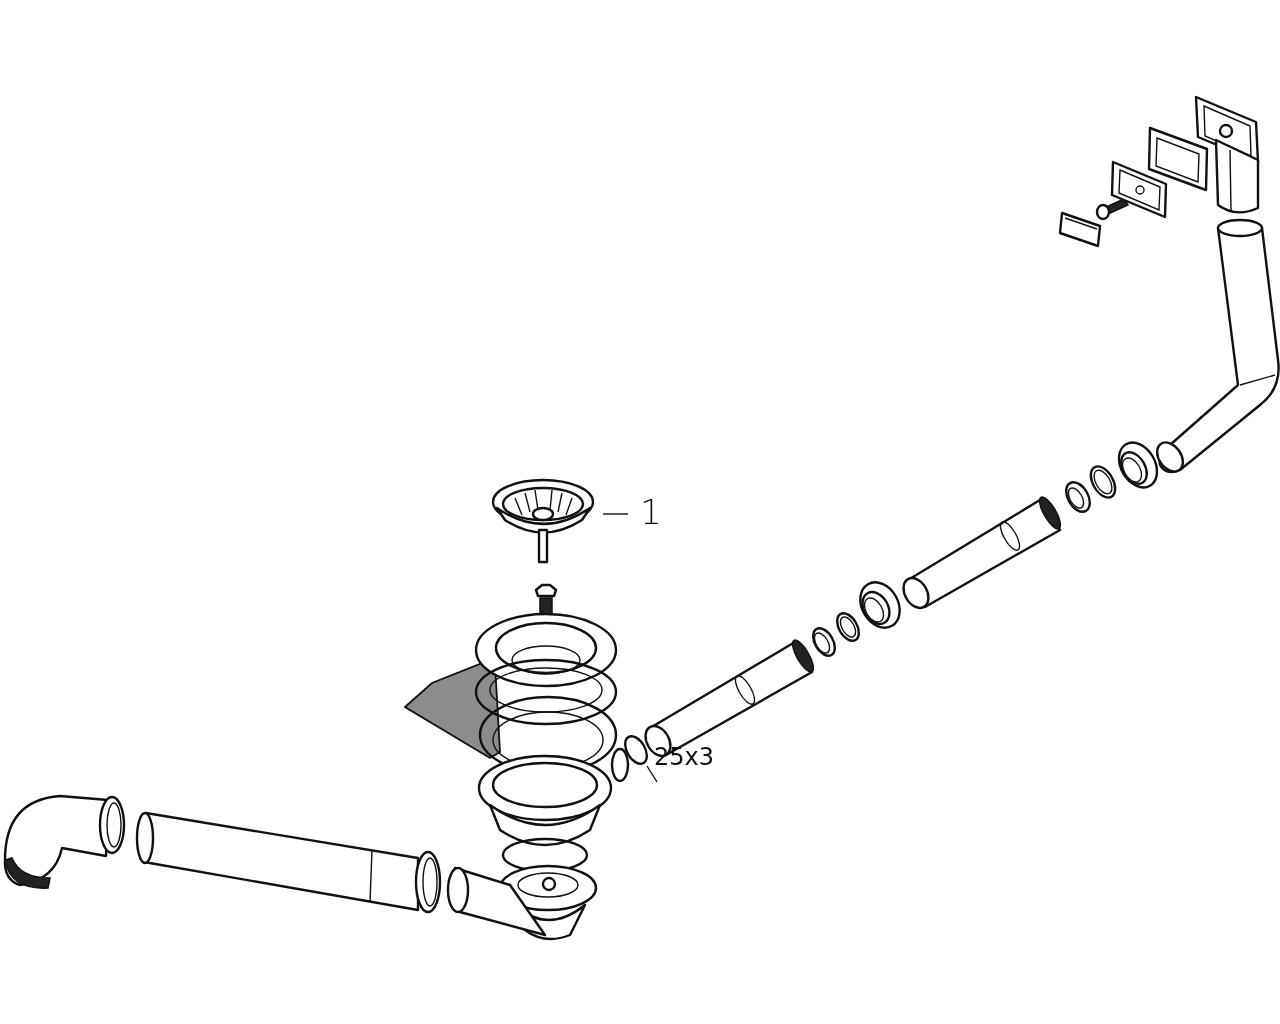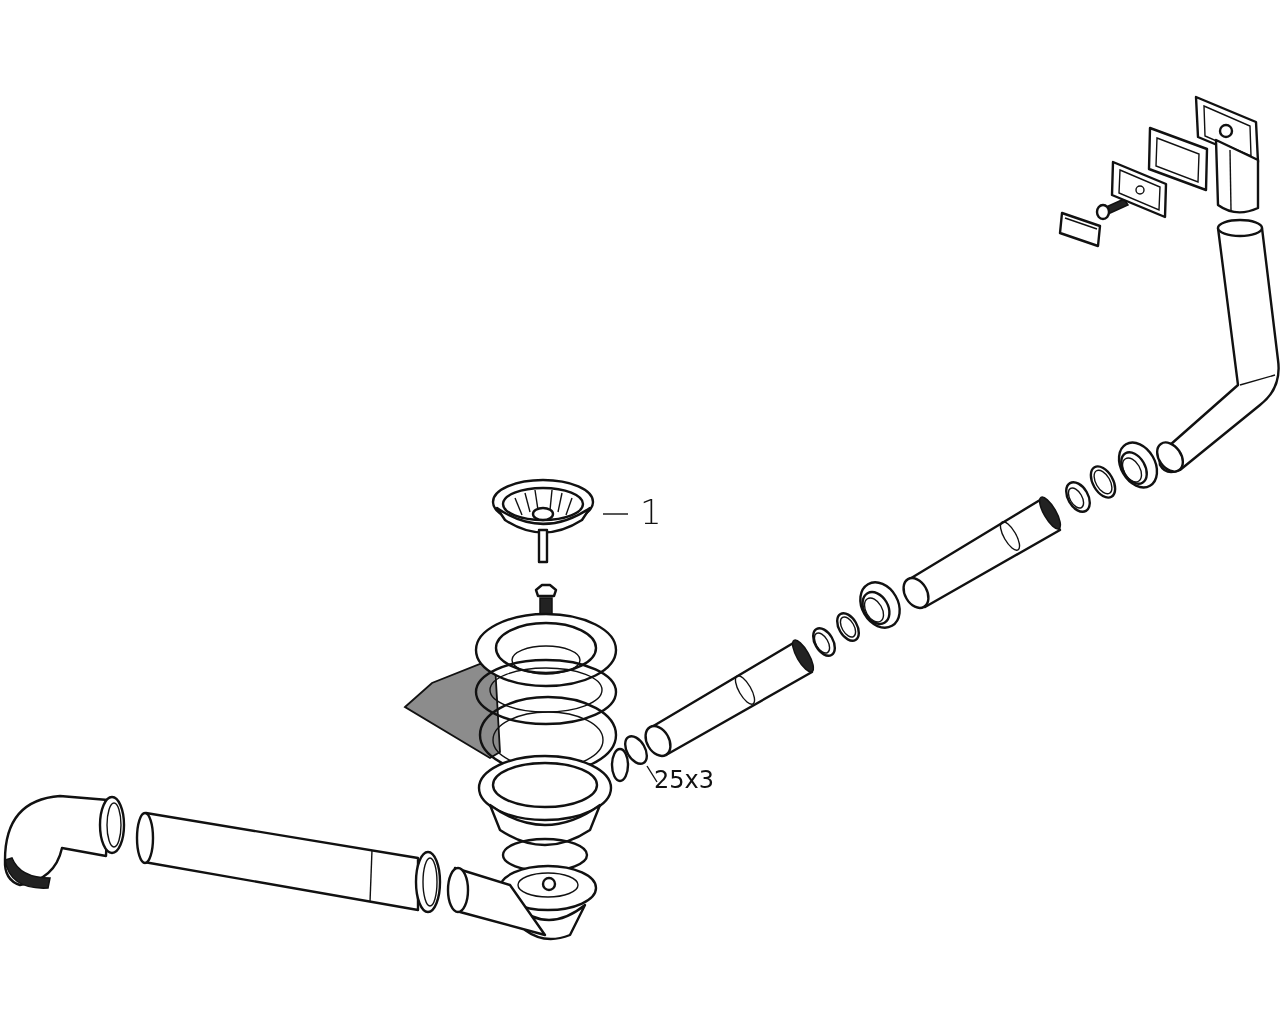--- a/index.html
+++ b/index.html
@@ -5,21 +5,21 @@
   html, body { margin:0; padding:0; background:#ffffff; }
   body { width:1280px; height:1024px; position:relative; overflow:hidden; font-family:"DejaVu Sans", sans-serif; }
   svg { position:absolute; left:0; top:0; }
   .ln { fill:#fff; stroke:#111; stroke-width:2.4; stroke-linejoin:round; }
   .thin { fill:none; stroke:#111; stroke-width:1.4; }
   .nf { fill:none; stroke:#111; stroke-width:2.4; }
   .gray { fill:#8c8c8c; stroke:#111; stroke-width:1.8; }
   .dark { fill:#222; stroke:#111; stroke-width:1.5; }
   .label { position:absolute; font-family:"DejaVu Sans", sans-serif; color:#111; }
   #lbl-1 { left:640px; top:492px; font-size:34px; font-weight:300; }
-  #lbl-25 { left:654px; top:766px; font-size:24px; }
+  #lbl-25 { left:654px; top:743px; font-size:24px; }
 </style>
 </head>
 <body>
 
 <svg width="1280" height="1024" viewBox="0 0 1280 1024">
 
   <g>
     <polygon class="ln" points="1062,213 1100,226 1098,246 1060,233"></polygon>
     <line class="thin" x1="1065" y1="218" x2="1097" y2="229"></line>
   </g>

